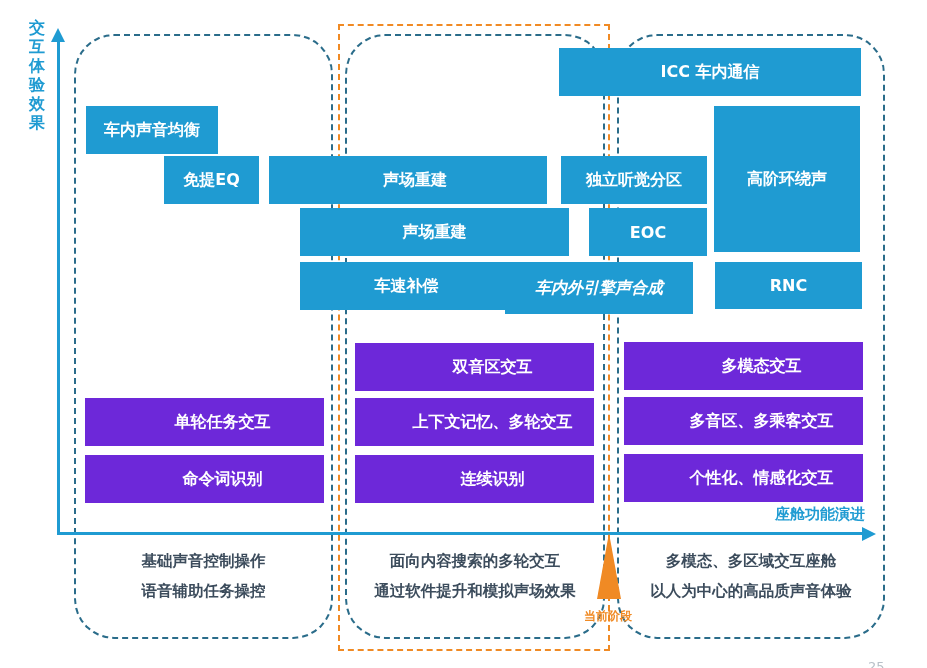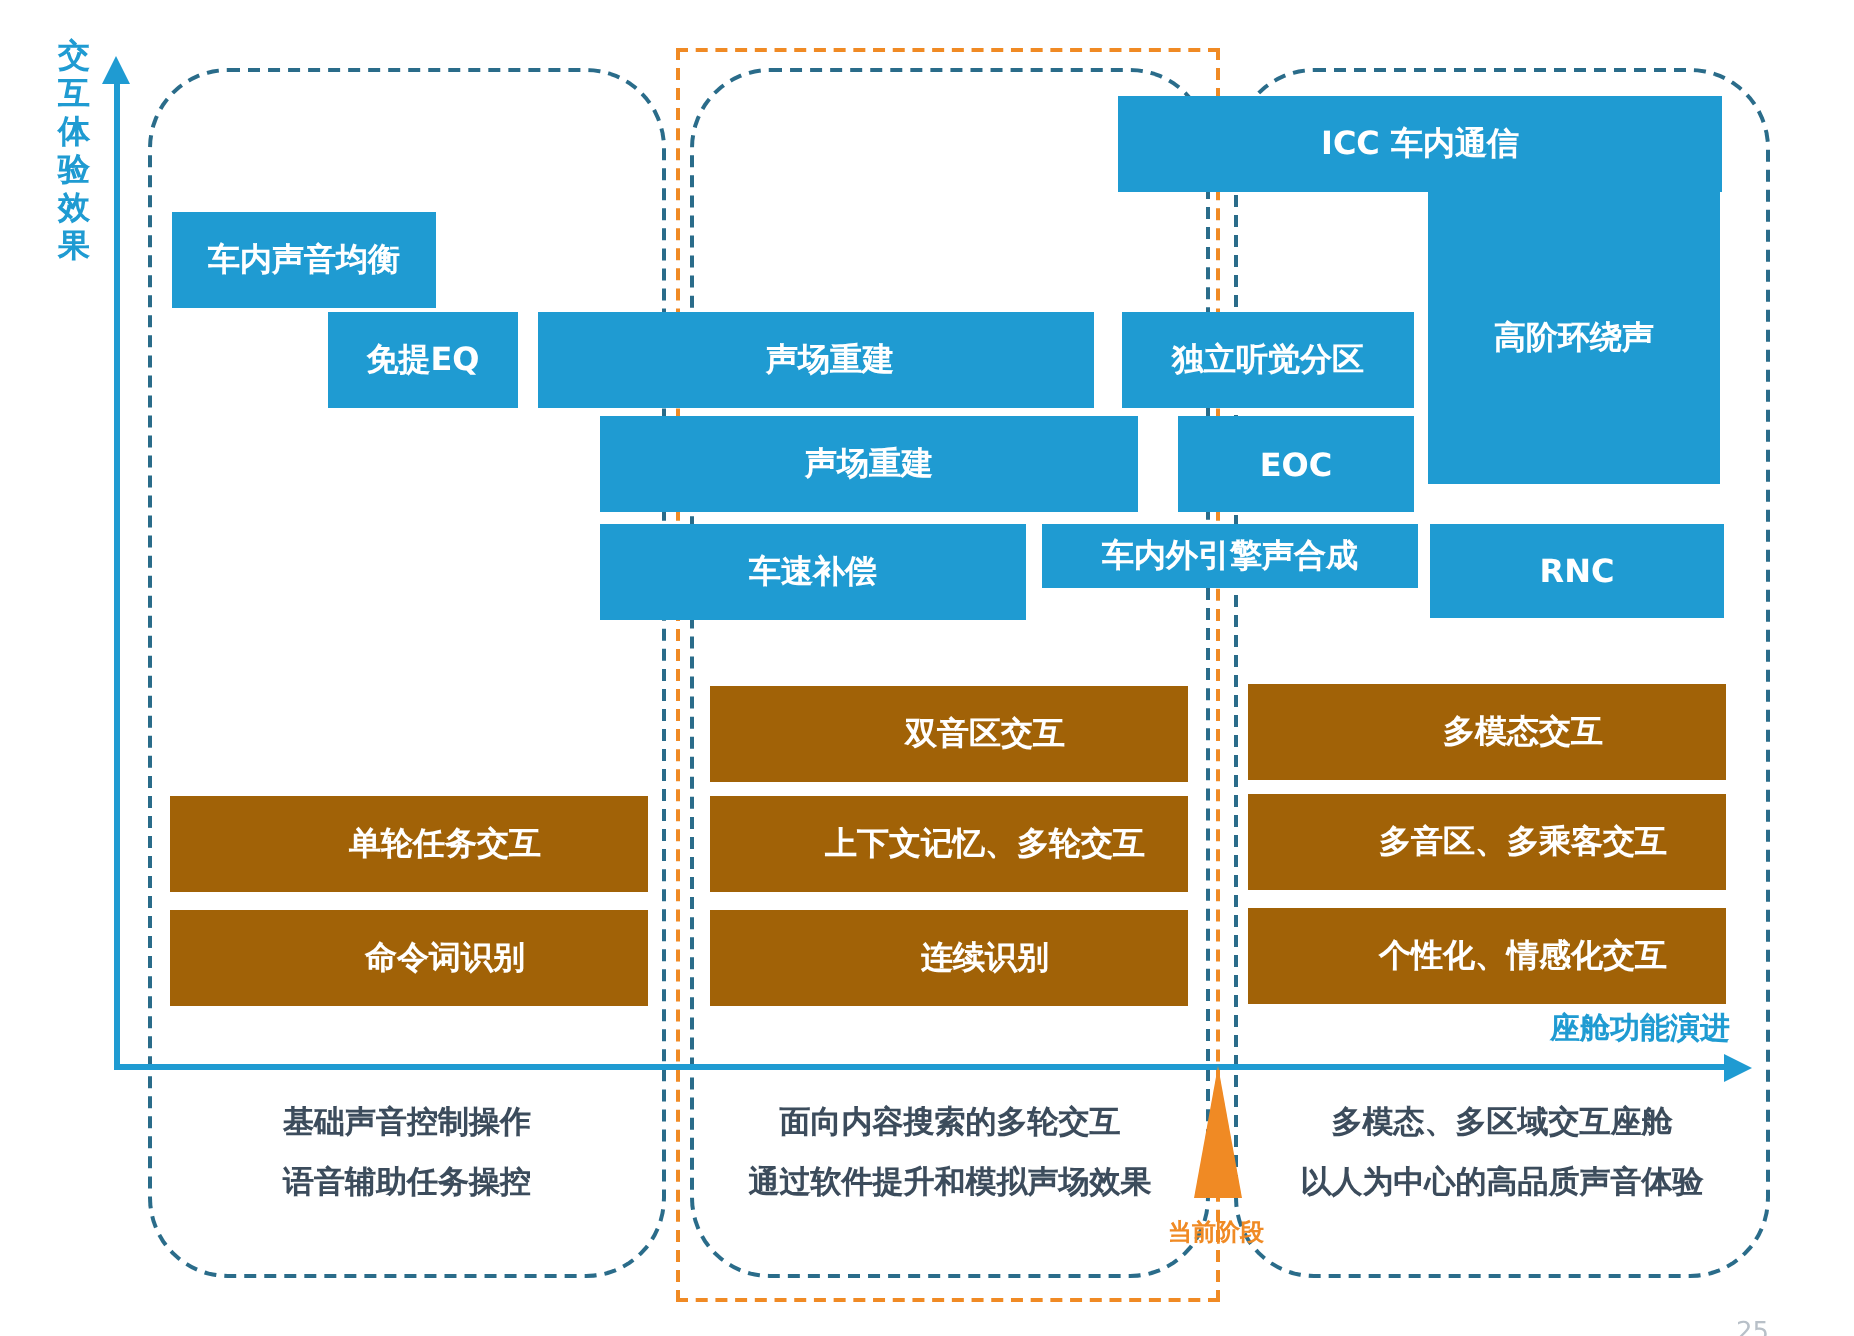--- a/index.html
+++ b/index.html
@@ -1,21 +1,21 @@
 <!DOCTYPE html>
 <html><head>
 <meta charset="utf-8">
 <style>
   html,body{margin:0;padding:0;background:#ffffff;}
   body{width:927px;height:668px;position:relative;overflow:hidden;font-family:"DejaVu Sans","Liberation Sans",sans-serif;}
   .abs{position:absolute;box-sizing:border-box;}
   .stage{border:2px dashed #2a6c8a;border-radius:40px;}
   .box{display:flex;align-items:center;justify-content:center;color:#ffffff;font-weight:bold;font-size:16px;white-space:nowrap;}
   .blue{background:#1f9bd2;}
-  .teal{background:#a16207;padding-left:36px;}
+  .teal{background:#6d28d9;padding-left:36px;}
   .axis-v{background:#1f9bd2;}
   .axis-h{background:#1f9bd2;}
   .ylabel{color:#1f9bd2;font-weight:bold;font-size:16px;line-height:19px;width:20px;text-align:center;}
   .xlabel{color:#1f9bd2;font-weight:bold;font-size:15px;white-space:nowrap;}
   .desc{color:#3c4c5c;font-weight:bold;font-size:15.5px;line-height:30px;text-align:center;white-space:nowrap;}
   .current{border:2px dashed #f08a24;}
   .cur-label{color:#f08a24;font-weight:bold;font-size:12px;white-space:nowrap;}
   .pagenum{color:#b8c0c8;font-size:13px;}
 </style>
 </head>
@@ -40,25 +40,25 @@
 
 <div class="abs axis-h" style="left:57px;top:532px;width:812px;height:3px;"></div>
 <div class="abs" style="left:862px;top:527px;width:0;height:0;border-top:7px solid transparent;border-bottom:7px solid transparent;border-left:14px solid #1f9bd2;"></div>
 <div class="abs xlabel" style="left:775px;top:505px;">座舱功能演进</div>
 
 <div class="abs box blue" style="left:559px;top:48px;width:302px;height:48px;">ICC 车内通信</div>
 <div class="abs box blue" style="left:86px;top:106px;width:132px;height:48px;">车内声音均衡</div>
 <div class="abs box blue" style="left:164px;top:156px;width:95px;height:48px;">免提EQ</div>
 <div class="abs box blue" style="left:269px;top:156px;width:278px;height:48px;padding-left:14px;">声场重建</div>
 <div class="abs box blue" style="left:561px;top:156px;width:146px;height:48px;">独立听觉分区</div>
-<div class="abs box blue" style="left:714px;top:96px;width:146px;height:146px;">高阶环绕声</div>
+<div class="abs box blue" style="left:714px;top:106px;width:146px;height:146px;">高阶环绕声</div>
 <div class="abs box blue" style="left:300px;top:208px;width:269px;height:48px;">声场重建</div>
 <div class="abs box blue" style="left:589px;top:208px;width:118px;height:48px;">EOC</div>
 <div class="abs box blue" style="left:300px;top:262px;width:213px;height:48px;">车速补偿</div>
-<div class="abs box blue" style="left:521px;top:262px;width:188px;height:32px;">车内外引擎声合成</div>
+<div class="abs box blue" style="left:505px;top:262px;width:188px;height:52px;font-style:italic;">车内外引擎声合成</div>
 <div class="abs box blue" style="left:715px;top:262px;width:147px;height:47px;">RNC</div>
 
 <div class="abs box teal" style="left:85px;top:398px;width:239px;height:48px;">单轮任务交互</div>
 <div class="abs box teal" style="left:85px;top:455px;width:239px;height:48px;">命令词识别</div>
 
 <div class="abs box teal" style="left:355px;top:343px;width:239px;height:48px;">双音区交互</div>
 <div class="abs box teal" style="left:355px;top:398px;width:239px;height:48px;">上下文记忆、多轮交互</div>
 <div class="abs box teal" style="left:355px;top:455px;width:239px;height:48px;">连续识别</div>
 
 <div class="abs box teal" style="left:624px;top:342px;width:239px;height:48px;">多模态交互</div>

